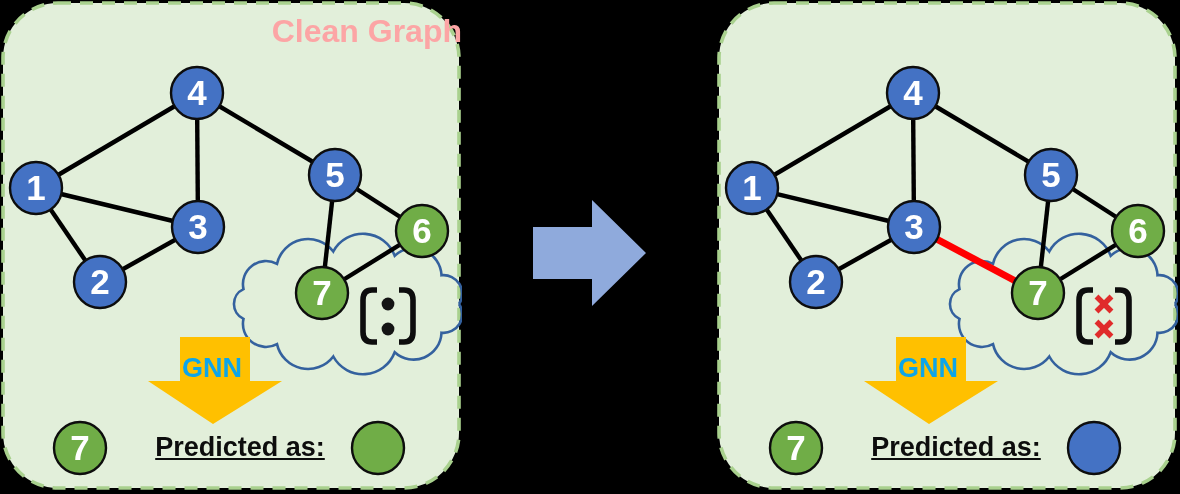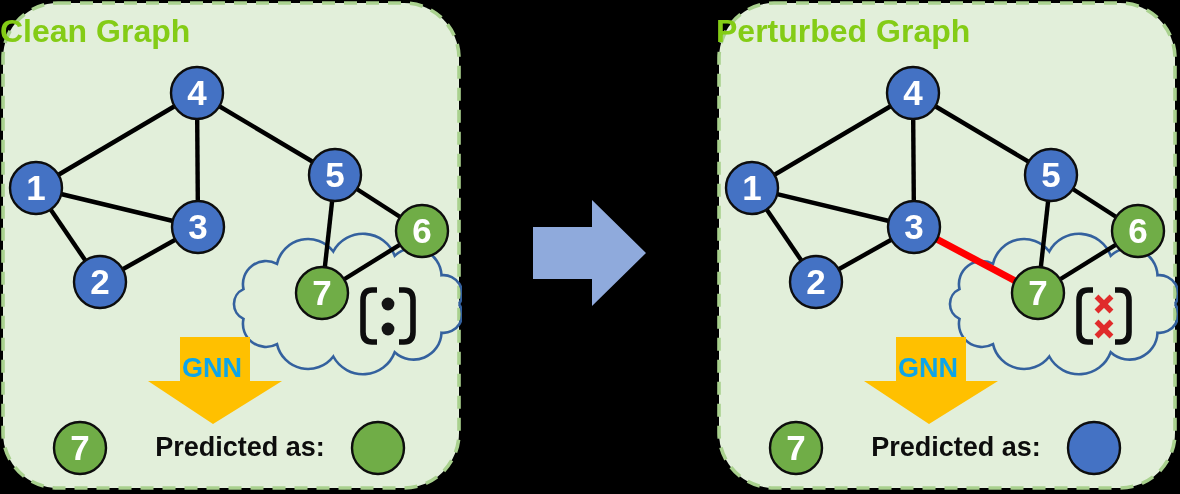--- a/index.html
+++ b/index.html
@@ -5,30 +5,30 @@
   html,body{margin:0;padding:0;background:#000;}
   .stage{
     position:relative;width:1180px;height:494px;background:#000;overflow:hidden;
     font-family:"Liberation Sans", sans-serif;
   }
   .panel{position:absolute;top:0;width:462px;height:492px;}
   #panel-0{left:0;}
   #panel-1{left:716px;}
   .gsvg{position:absolute;left:0;top:0;width:462px;height:492px;}
   .title{
-    position:absolute;left:0;right:0;top:13px;text-align:left;
-    font-size:32px;font-weight:bold;color:#84cc16;letter-spacing:0px;
+    position:absolute;left:0;right:0;top:13px;text-align:right;
+    font-size:32px;font-weight:bold;color:#fca5a5;letter-spacing:0px;
   }
   .gnn{
     position:absolute;left:148px;top:355px;width:128px;text-align:center;
     font-size:27px;line-height:27px;font-weight:bold;color:#0ea5e9;
   }
   .pred{
     position:absolute;left:135px;top:433px;width:210px;text-align:center;
-    font-size:27px;line-height:28px;font-weight:bold;color:#0d0d0d;
+    font-size:27px;line-height:28px;font-weight:bold;color:#0d0d0d;text-decoration:underline;
   }
   .mid-arrow{position:absolute;left:533px;top:200px;width:113px;height:106px;}
 </style>
 </head>
 <body>
 
 <div class="stage">
 
   <section class="panel" id="panel-0">
     <svg class="gsvg" viewBox="0 0 462 492">
@@ -107,18 +107,17 @@
         <path d="M 399 290 L 404 290 Q 413 290 413 300 L 413 332 Q 413 342 404 342 L 399 342" fill="none" stroke="#0d0d0d" stroke-width="5.6"></path>
         <line x1="380.5" y1="296.5" x2="395.5" y2="311.5" stroke="#E02B2B" stroke-width="5.4"></line>
         <line x1="395.5" y1="296.5" x2="380.5" y2="311.5" stroke="#E02B2B" stroke-width="5.4"></line>
         <line x1="380.5" y1="321.5" x2="395.5" y2="336.5" stroke="#E02B2B" stroke-width="5.4"></line>
         <line x1="395.5" y1="321.5" x2="380.5" y2="336.5" stroke="#E02B2B" stroke-width="5.4"></line>
         <polygon points="180,337 250,337 250,381 282,381 213,424 148,381 180,381" fill="#FFC000"></polygon>
         <circle cx="80" cy="448" r="26" fill="#70AD47" stroke="#0d0d0d" stroke-width="2.4"></circle>
         <text x="80" y="460" text-anchor="middle" font-size="35" font-weight="600" fill="#FFFFFF" font-family="&quot;Liberation Sans&quot;, sans-serif">7</text>
         <circle cx="378" cy="448" r="26" fill="#4472C4" stroke="#0d0d0d" stroke-width="2.4"></circle>
       </svg>
-    <div class="title">Perturbed Graph</div>
     <div class="gnn">GNN</div>
     <div class="pred">Predicted as:</div>
   </section>
 
 </div>
 
 </body></html>

